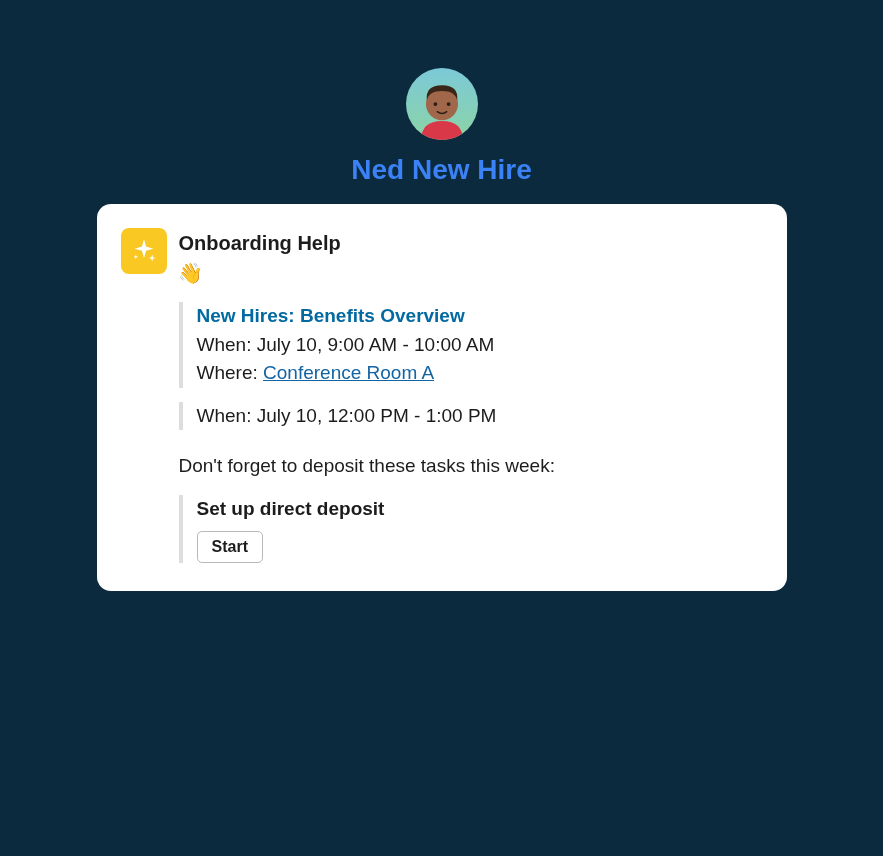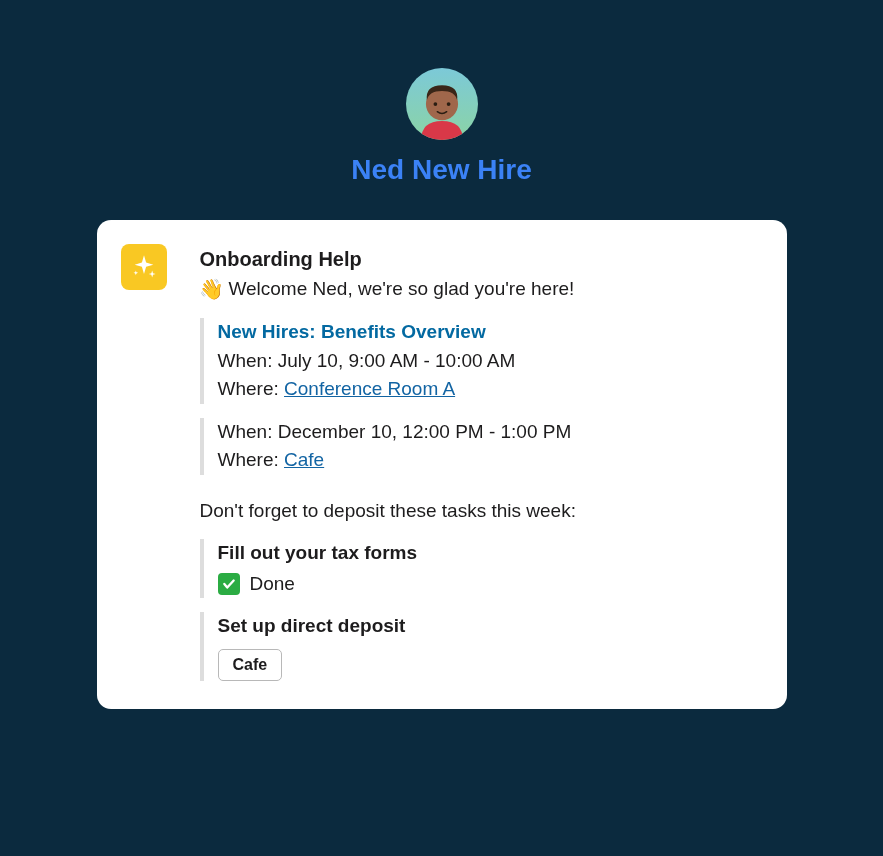--- a/index.html
+++ b/index.html
@@ -35,24 +35,24 @@
     .username {
       color: #3b82f6;
       font-size: 28px;
       font-weight: 700;
       margin-top: 14px;
     }
     .card {
       background: #ffffff;
       border-radius: 14px;
       width: 690px;
-      margin-top: 34px;
+      margin-top: 18px;
       padding: 24px 28px 28px 24px;
       display: flex;
-      gap: 33px;
+      gap: 12px;
       justify-content: flex-end;
     }
     .app-icon {
       width: 46px;
       height: 46px;
       background: #f9c823;
       border-radius: 8px;
       flex-shrink: 0;
       display: flex;
       align-items: center;
@@ -159,59 +159,43 @@
     <svg width="28" height="28" viewBox="0 0 24 24" fill="white">
       <path d="M12 2 L13.8 8.2 L20 10 L13.8 11.8 L12 18 L10.2 11.8 L4 10 L10.2 8.2 Z"></path>
       <path d="M19 15 L19.7 17.3 L22 18 L19.7 18.7 L19 21 L18.3 18.7 L16 18 L18.3 17.3 Z"></path>
       <path d="M5 15 L5.5 16.5 L7 17 L5.5 17.5 L5 19 L4.5 17.5 L3 17 L4.5 16.5 Z"></path>
     </svg>
   </div>
   <div class="content">
     <div class="app-title">Onboarding Help</div>
     <div class="welcome-line">
       <span class="wave">👋</span>
-      <span>Welcome Ned, we're so glad you're here!</span>
     </div>
 
     <div class="event-block">
       <div class="event-title">New Hires: Benefits Overview</div>
       <div>
         <span class="field-label">When:</span>
         <span>July 10, 9:00 AM - 10:00 AM</span>
       </div>
       <div>
         <span class="field-label">Where:</span>
         <span class="event-link">Conference Room A</span>
       </div>
     </div>
 
     <div class="event-block">
       <div>
         <span class="field-label">When:</span>
-        <span>December 10, 12:00 PM - 1:00 PM</span>
+        <span>July 10, 12:00 PM - 1:00 PM</span>
       </div>
-      <div>
-        <span class="field-label">Where:</span>
-        <span class="event-link">Cafe</span>
-      </div>
     </div>
 
     <div class="tasks-intro">Don't forget to deposit these tasks this week:</div>
 
-    <div class="task-block">
-      <div class="task-title">Fill out your tax forms</div>
-      <div class="task-done">
-        <span class="checkmark-box">
-          <svg width="14" height="14" viewBox="0 0 24 24" fill="none" stroke="white" stroke-width="4" stroke-linecap="round" stroke-linejoin="round">
-            <polyline points="4 12 9 18 20 6"></polyline>
-          </svg>
-        </span>
-        <span>Done</span>
-      </div>
-    </div>
 
     <div class="task-block">
       <div class="task-title">Set up direct deposit</div>
-      <button class="start-btn">Cafe</button>
+      <button class="start-btn">Start</button>
     </div>
 
   </div>
 </div>
 
 </body></html>

